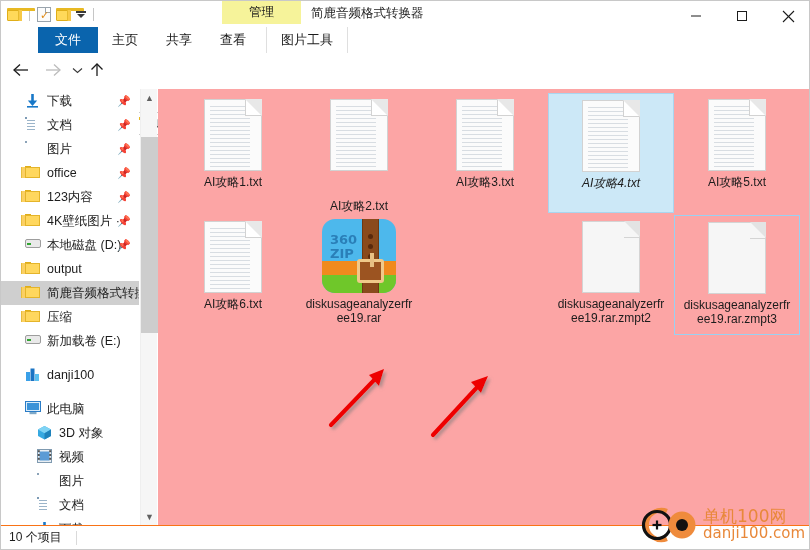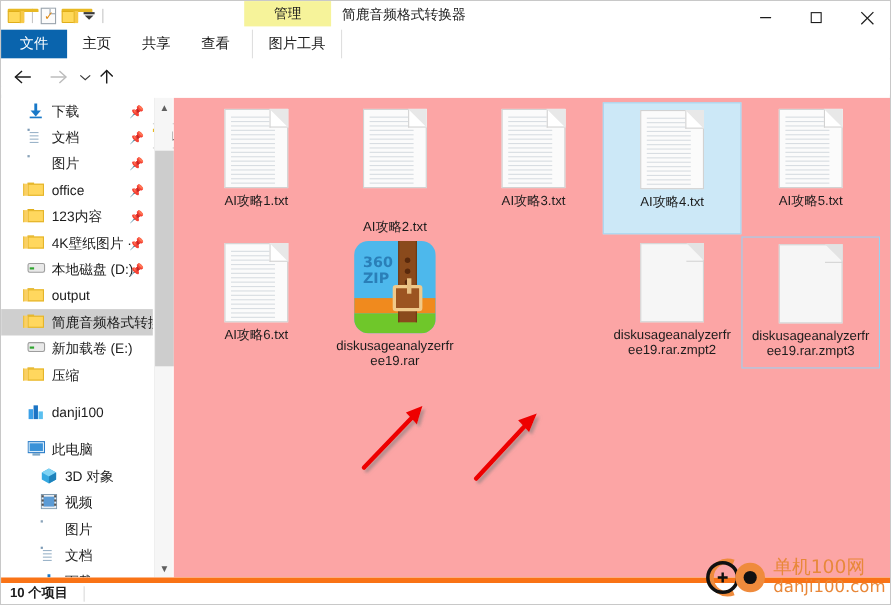--- a/index.html
+++ b/index.html
@@ -74,21 +74,21 @@
   .wbtn {
     width: 46px; height: 30px; display: flex; align-items: center; justify-content: center;
   }
   .wbtn svg { display: block; }
 
   
   .ribbon {
     position: absolute; left: 0; top: 26px; width: 810px; height: 26px;
     background: #ffffff;
   }
-  .tabs { position: absolute; left: 0; top: 0; display: flex; height: 26px; }
+  .tabs { position: absolute; left: 0; top: 0; display: flex; height: 26px; padding-left: 37px; }
   .tab {
     display: flex; align-items: center; justify-content: center;
     font-size: 13px; color: #1c1c1c; padding: 0 14px; height: 26px;
   }
   .tab.file { background: #0a64ad; color: #ffffff; padding: 0 17px; }
   .tab.ctx {
     border-left: 1px solid #dfdfdf; border-right: 1px solid #dfdfdf;
     margin-left: 6px;
   }
   .ribbon-bottomline {
@@ -231,21 +231,21 @@
   }
   .blankicon .corner {
     position: absolute; right: 0; top: 0; width: 0; height: 0;
     border-left: 16px solid transparent; border-top: 16px solid #e3e3e3;
   }
   .blankicon .cornerline {
     position:absolute; right:0; top:16px; width:16px;height:1px;background:#d4d4d4;
   }
 
   
-  .raricon { position: relative; width: 74px; height: 84px; }
+  .raricon { position: relative; width: 74px; height: 74px; }
   .raricon .bg {
     position: absolute; inset: 0; border-radius: 13px; overflow: hidden;
     background: #4db8ec;
   }
   .raricon .orange { position:absolute; left:0; bottom:18px; width:100%; height:14px; background:#f08a1e; }
   .raricon .green  { position:absolute; left:0; bottom:0;    width:100%; height:18px; background:#6fc72a; }
   .raricon .logotxt {
     position: absolute; left: 8px; top: 14px;
     font-family: "DejaVu Sans", sans-serif;
     font-size: 13px; font-weight: bold; color: #2a7fb8; line-height: 14px;
@@ -264,22 +264,22 @@
   .raricon .buckle:after {
     content:''; position:absolute; left:10px; top:-9px; width:4px;height:14px;background:#e8c083;
   }
 
   
   .arrow-layer { position:absolute; left:0; top:0; width:810px; height:550px; pointer-events:none; }
 
   
   .statusbar {
     position: absolute; left: 0; bottom: 0; width: 810px; height: 24px;
-    background: #ffffff; border-top: 5px solid #f97316;
-    display: flex; align-items: center; font-weight: bold;
+    background: #ffffff; border-top: 1px solid #f97316;
+    display: flex; align-items: center;
   }
   .statusbar .txt { font-size: 12px; color: #1c1c1c; margin-left: 8px; }
   .statusbar .sep { width:1px; height:14px; background:#dadada; margin-left:14px;}
 
   
   .watermark {
     position: absolute; right: 4px; bottom: 2px;
     display: flex; align-items: center; gap: 4px;
   }
   .wm-text { display:flex; flex-direction:column; line-height:17px; }
@@ -475,26 +475,26 @@
       </div>
       <div class="sb-item">
         <span class="ic"><span class="mini-folder"><span class="t"></span><span class="b"></span><span class="f"></span></span></span>
         <span class="lbl">output</span>
       </div>
       <div class="sb-item sel">
         <span class="ic"><span class="mini-folder"><span class="t"></span><span class="b"></span><span class="f"></span></span></span>
         <span class="lbl">简鹿音频格式转換</span>
       </div>
       <div class="sb-item">
+        <span class="ic"><span class="mini-folder"><span class="t"></span><span class="b"></span><span class="f"></span></span></span>
+        <span class="lbl">压缩</span>
+      </div>
+      <div class="sb-item">
         <span class="ic"><span class="mini-drive"><span class="d"></span><span class="g"></span></span></span>
         <span class="lbl">新加载卷 (E:)</span>
-      </div>
-      <div class="sb-item">
-        <span class="ic"><span class="mini-folder"><span class="t"></span><span class="b"></span><span class="f"></span></span></span>
-        <span class="lbl">压缩</span>
       </div>
       <div class="sb-gap"></div>
       <div class="sb-item">
         <span class="ic"><svg width="15" height="15" viewBox="0 0 15 15">
             <rect x="1" y="5" width="4" height="9" fill="#3aa0e8"></rect>
             <rect x="5.5" y="1.5" width="4" height="12.5" fill="#1b74c4"></rect>
             <rect x="10" y="7" width="4" height="7" fill="#5bc0f0"></rect>
           </svg></span>
         <span class="lbl">danji100</span>
       </div>
@@ -621,21 +621,21 @@
             <i></i>
             <i></i>
             <i></i>
             <i></i>
             <i></i>
           </span>
           <span class="corner"></span>
         </span>
         <span class="fname">AI攻略3.txt</span>
       </div>
-      <div class="fitem selected" style="left: 390px; top: 4px;">
+      <div class="fitem selected" style="left: 390px; top: 4px; font-style: italic;">
         <span class="txticon">
           <span class="page"></span>
           <span class="lines">
             <i></i>
             <i></i>
             <i></i>
             <i></i>
             <i></i>
             <i></i>
             <i></i>

